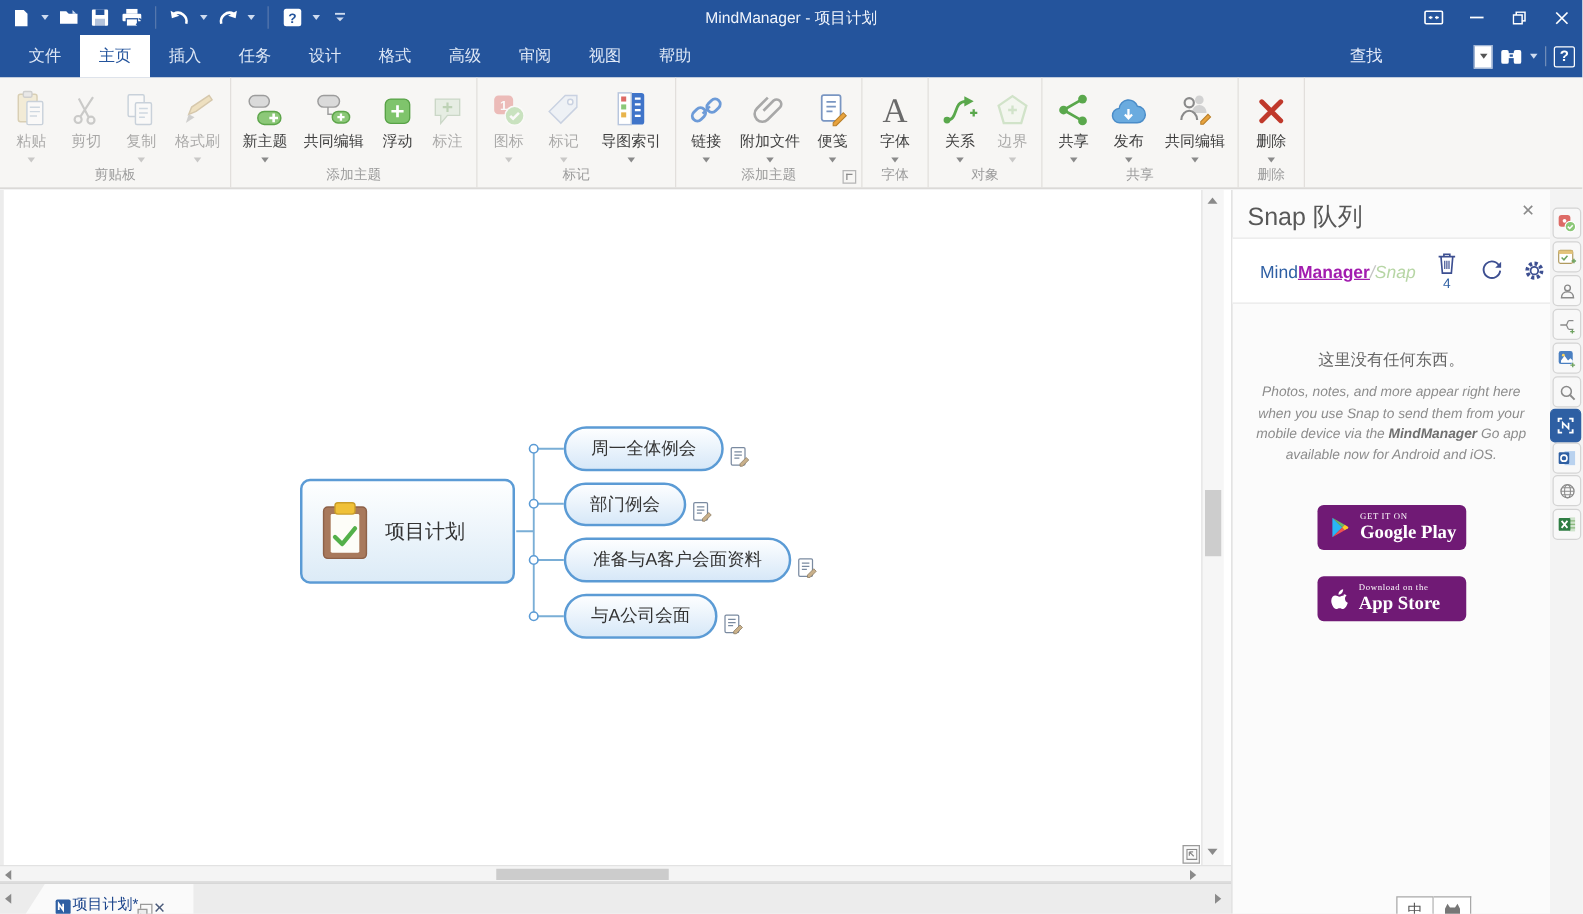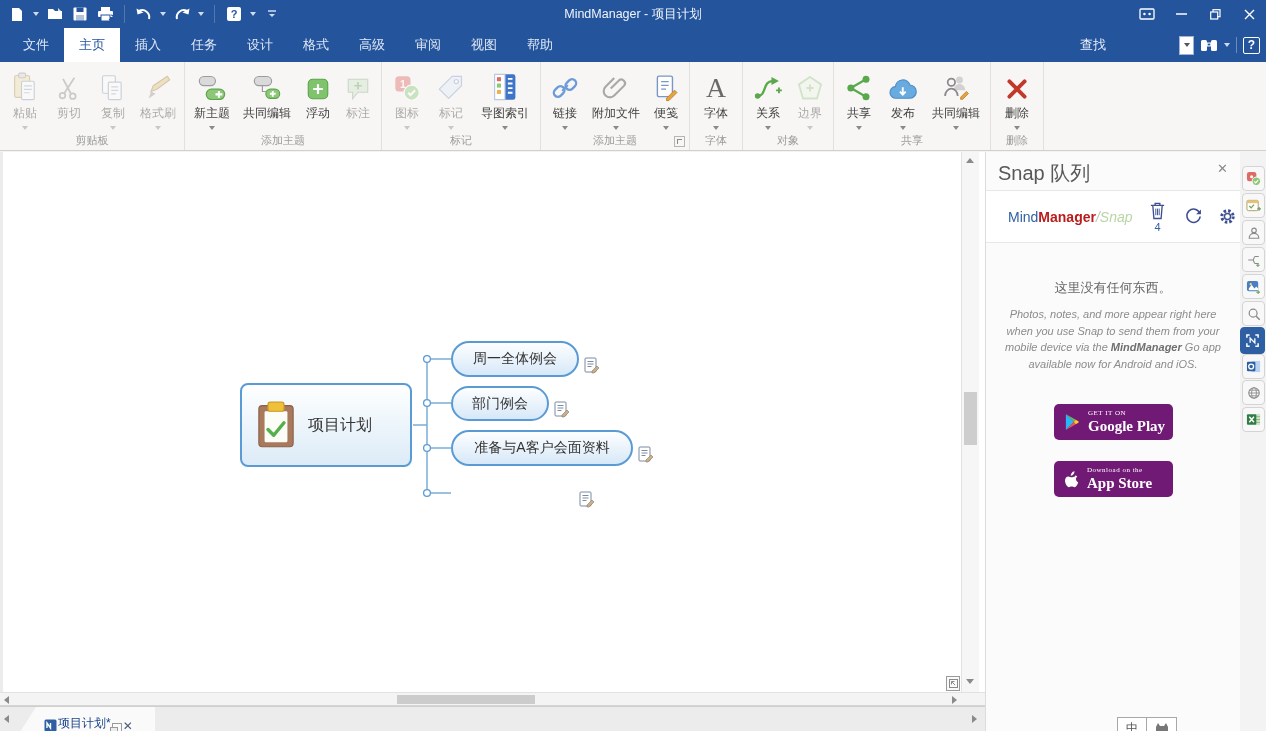--- a/index.html
+++ b/index.html
@@ -82,21 +82,21 @@
 
   
   .snap-panel { position:absolute; left:985px; top:152px; width:255px; height:579px; background:#fbfbfb; border-left:1px solid #dcdcdc; }
   .snap-title { position:absolute; left:12px; top:8px; font-size:20px; color:#585858; }
   .snap-close { position:absolute; right:12px; top:10px; color:#8a8a8a; font-size:13px; line-height:1; }
   .snap-close::before { content:"\2715"; }
   .logo-card { position:absolute; left:0; top:38px; width:255px; height:53px; background:#fff;
     border-top:1px solid #e8e8e8; border-bottom:1px solid #e8e8e8; display:flex; align-items:center; padding-left:22px; }
   .logo { font-size:14px; white-space:nowrap; }
   .logo .l-mind { color:#2e5fa3; }
-  .logo .l-manager { color:#b91c1c; font-weight:bold; }
+  .logo .l-manager { color:#a21caf; font-weight:bold;text-decoration:underline; }
   .logo .l-slash { color:#c4c4c4; font-style:italic; }
   .logo .l-snap { color:#b7d6a5; font-style:italic; }
   .trash-wrap { margin-left:14px; display:flex; flex-direction:column; align-items:center; width:22px; }
   .queue-count { font-size:11px; color:#2e5fa3; margin-top:1px; }
   .snap-empty-title { position:absolute; left:0; top:127px; width:100%; text-align:center; font-size:13px; color:#666; }
   .snap-empty-body { position:absolute; left:0; top:154px; width:100%; padding:0 16px; text-align:center;
     font-size:11px; font-style:italic; color:#8c8c8c; line-height:1.5; }
   .snap-empty-body b { color:#6f6f6f; }
   .store-badge { position:absolute; left:68px; width:119px; height:36px; background:#701a75; border-radius:5px;
     display:flex; align-items:center; padding-left:9px; gap:8px; color:#fff;font-family:Liberation Serif, serif; }
@@ -549,20 +549,23 @@
 
     <div class="branch" style="left:448px;top:189px;width:128px">
       <span>周一全体例会</span>
     </div>
     <div class="branch" style="left:448px;top:234px;width:98px;height:35px">
       <span>部门例会</span>
     </div>
     <div class="branch" style="left:448px;top:278px;width:182px">
       <span>准备与A客户会面资料</span>
     </div>
+    <div class="branch" style="left:448px;top:323px;width:123px">
+      <span>与A公司会面</span>
+    </div>
 
     <span class="notes-icon" style="left:581px;top:205px">
         <svg width="16" height="17" viewBox="0 0 16 17">
           <rect x="1" y="1" width="11" height="14" rx="1" fill="#fff" stroke="#7a8aa0"></rect>
           <path d="M3.5 4.5h6M3.5 7h6M3.5 9.5h4" stroke="#7a8aa0"></path>
           <path d="M8 14l5-5 2 2-5 5H8z" fill="#c9b08a" stroke="#8a7a60" stroke-width=".6"></path>
         </svg>
       </span>
     <span class="notes-icon" style="left:551px;top:249px">
         <svg width="16" height="17" viewBox="0 0 16 17">

